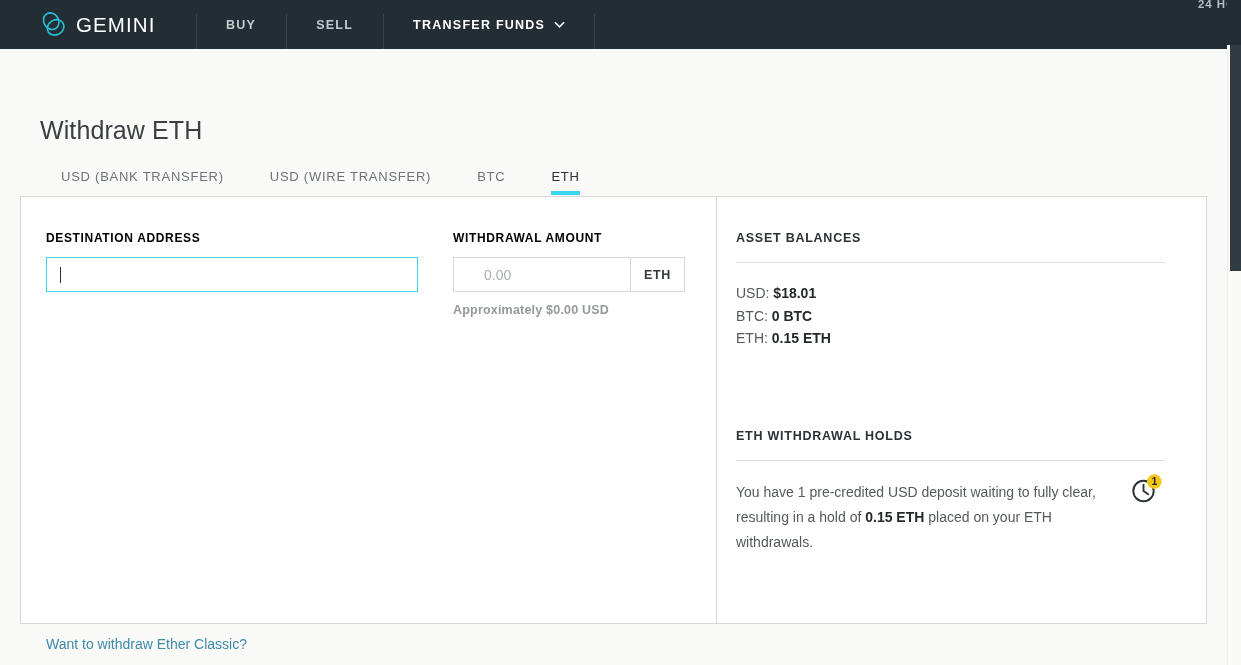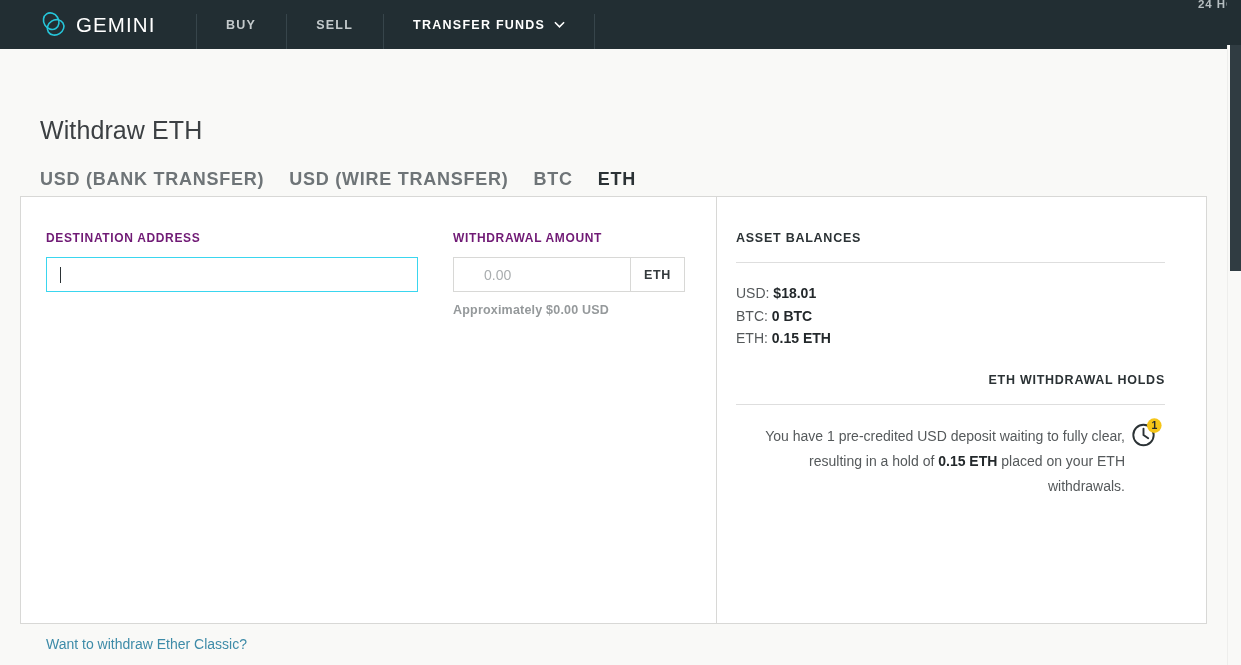--- a/index.html
+++ b/index.html
@@ -131,29 +131,30 @@
 
   
   .tabs {
     position: absolute;
     left: 40px;
     top: 120px;
     display: flex;
     align-items: flex-end;
   }
   .tab {
-    font-size: 18px;
-    font-weight: 700;
+    font-size: 13px;
+    font-weight: 400;
     letter-spacing: 0.75px;
     color: #6e7477;
     padding-bottom: 11px;
     margin-right: 25px;
     position: relative;
     cursor: pointer;
     white-space: nowrap;
+    margin-left: 21px;
   }
   .tab:last-child { margin-right: 0; }
   .tab.active { color: #2b3235; }
   .tab.active::after {
     content: "";
     position: absolute;
     left: 0; right: 0;
     bottom: 0;
     height: 4px;
     background: #3ad6ef;
@@ -188,21 +189,21 @@
   .form-row {
     display: flex;
   }
   .field-dest { width: 372px; flex: 0 0 372px; }
   .field-amt  { width: 232px; flex: 0 0 232px; margin-left: 35px; }
 
   .field-label {
     font-size: 12px;
     font-weight: 700;
     letter-spacing: 0.65px;
-    color: #701a75;
+    color: #000000;
     margin-bottom: 12px;
     white-space: nowrap;
   }
 
   .input-dest {
     width: 372px;
     height: 35px;
     border: 1px solid #3ad6ef;
     background: #fff;
     display: flex;
@@ -297,21 +298,21 @@
     margin-bottom: 19px;
   }
   .bal-line {
     font-size: 14px;
     color: #55595b;
     line-height: 22.5px;
     white-space: nowrap;
   }
   .bal-line b { color: #23282b; font-weight: 700; }
 
-  .holds-block { margin-top: 23px; text-align: right; }
+  .holds-block { margin-top: 79px; }
 
   .holds-body {
     position: relative;
     padding-right: 40px;
   }
   .holds-text {
     font-size: 14px;
     color: #55595b;
     line-height: 25px;
     max-width: 408px;

